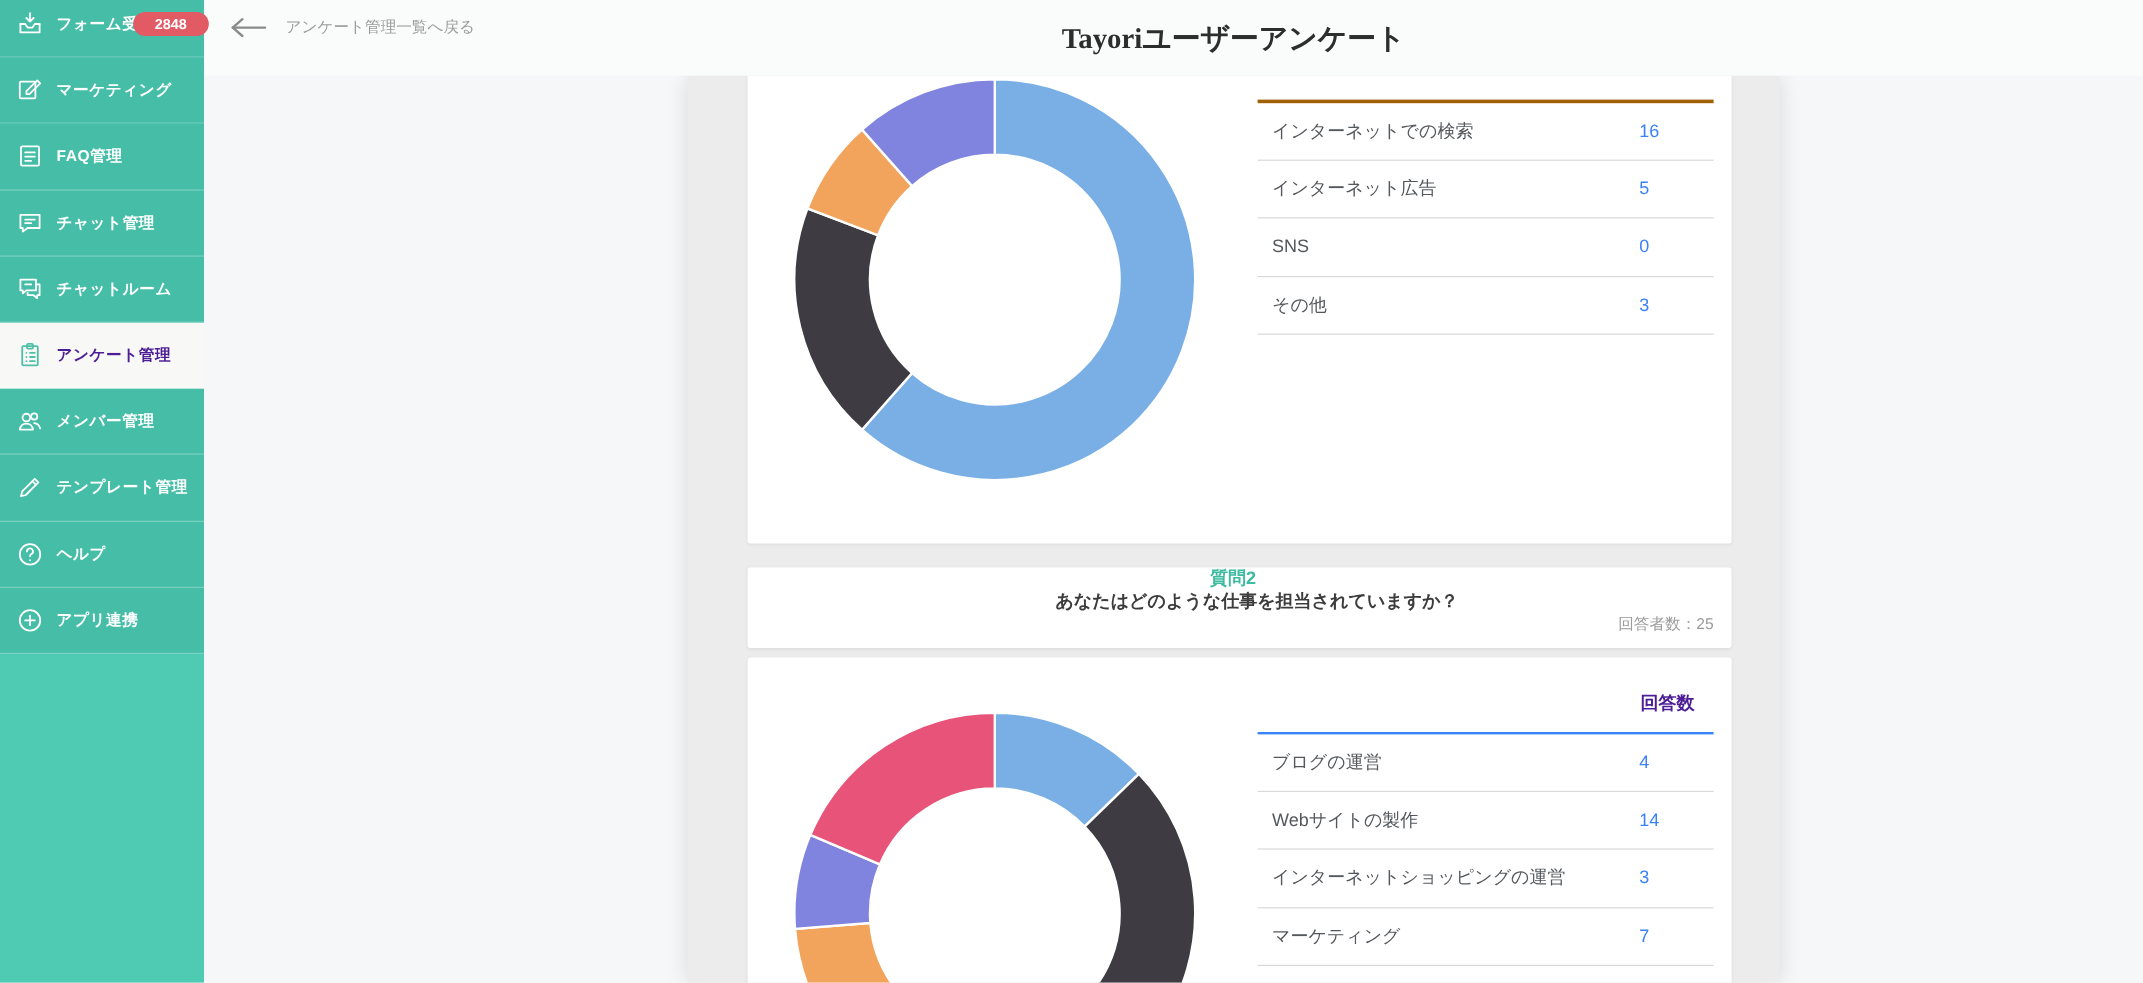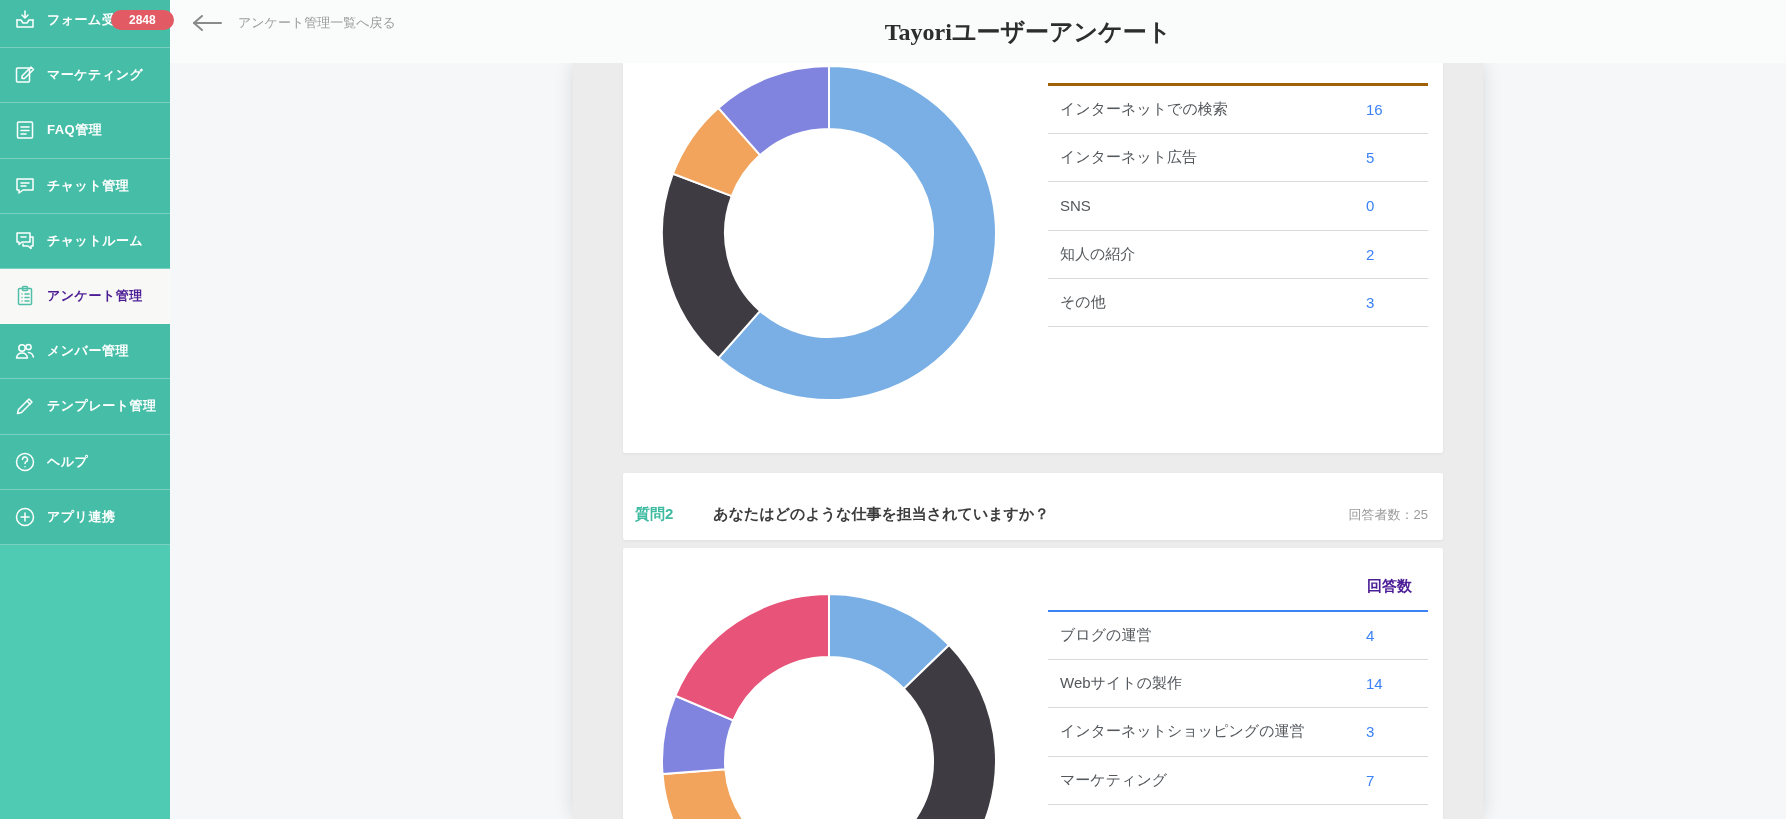--- a/index.html
+++ b/index.html
@@ -37,21 +37,21 @@
 
   
   #main { position:absolute; left:170px; top:63px; width:1616px; height:756px;
     background:#f6f7f8; overflow:hidden; }
   #panel { position:absolute; left:403px; top:0; width:910px; height:756px;
     background:#ececec; box-shadow:0 0 18px rgba(0,0,0,.13); }
   .card { position:absolute; left:50px; width:820px; background:#fff;
     border-radius:2px; box-shadow:0 1px 3px rgba(0,0,0,.06); }
   #card-q1 { top:0; height:390px; border-top-left-radius:0; border-top-right-radius:0; }
   #card-q2-head { top:410px; height:67px; display:flex; align-items:center;
-    padding:16px 15px 0 12px; }
+    padding:0 15px 0 12px;flex-direction:column; }
   #card-q2-body { top:485px; height:420px; }
 
   .q-label { color:#3ebba0; font-size:15px; font-weight:700; margin-right:8px; }
   .q-text  { color:#3c3c3c; font-size:15px; font-weight:700;margin-left:32px; }
   .respondents { margin-left:auto; color:#9b9b9b; font-size:13px; }
 
   .donut { position:absolute; left:38px; width:336px; height:336px; }
   #donut-q1 { top:2px; }
   #donut-q2 { top:45px; }
 
@@ -225,24 +225,20 @@
             </div>
             <div class="trow">
               <span class="tlabel">インターネット広告</span>
               <span class="tval">5</span>
             </div>
             <div class="trow">
               <span class="tlabel">SNS</span>
               <span class="tval">0</span>
             </div>
             <div class="trow">
-              <span class="tlabel">知人の紹介</span>
-              <span class="tval">2</span>
-            </div>
-            <div class="trow">
               <span class="tlabel">その他</span>
               <span class="tval">3</span>
             </div>
           </div>
       </div>
 
       <div class="card" id="card-q2-head">
         <span class="q-label">質問2</span>
         <span class="q-text">あなたはどのような仕事を担当されていますか？</span>
         <span class="respondents">回答者数：25</span>

